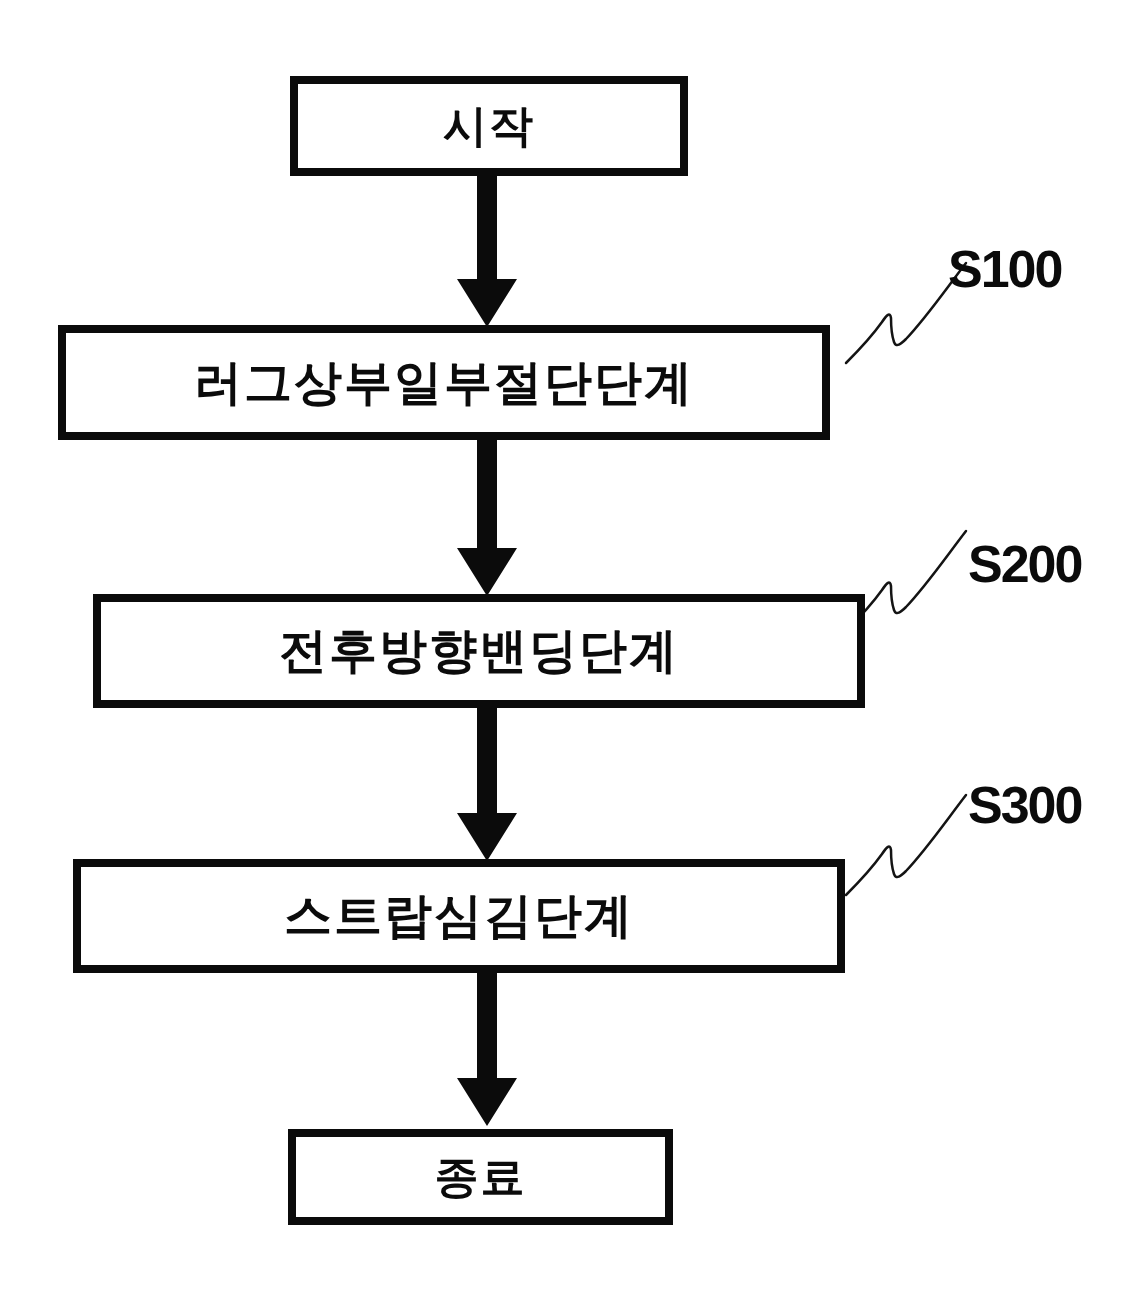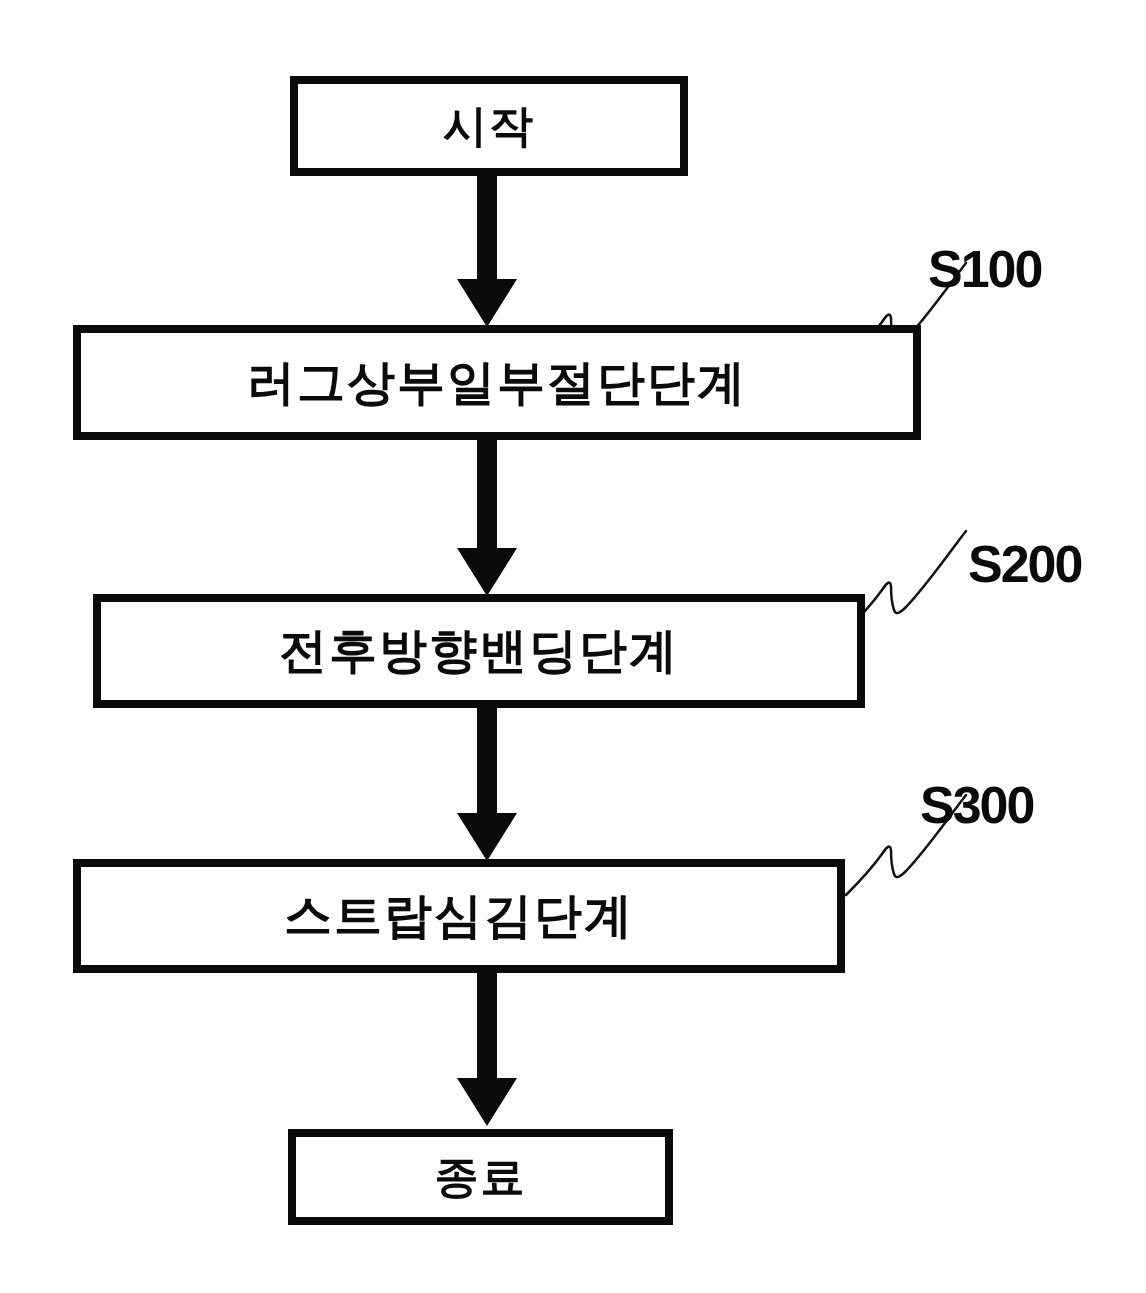--- a/index.html
+++ b/index.html
@@ -76,33 +76,33 @@
 
     <path class="leader" d="M 846 363 C 858 351 872 336 882 322 C 886 316 890 311 891 318 C 891 326 892 336 894 342 C 896 348 901 344 906 339 C 926 318 946 289 966 263"></path>
     <path class="leader" d="M 846 631 C 858 619 872 604 882 590 C 886 584 890 579 891 586 C 891 594 892 604 894 610 C 896 616 901 612 906 607 C 926 586 946 557 966 531"></path>
     <path class="leader" d="M 846 895 C 858 883 872 868 882 854 C 886 848 890 843 891 850 C 891 858 892 868 894 874 C 896 880 901 876 906 871 C 926 850 946 821 966 795"></path>
   </svg>
 
   <div class="node terminal" style="left:290px; top:76px; width:398px; height:100px;">
     <span class="node-label">시작</span>
   </div>
 
-  <div class="node process" style="left:73px; top:325px; width:848px; height:115px;">
+  <div class="node process" style="left:58px; top:325px; width:772px; height:115px;">
     <span class="node-label">러그상부일부절단단계</span>
   </div>
 
   <div class="node process" style="left:73px; top:594px; width:772px; height:114px;margin-left:20px;">
     <span class="node-label">전후방향밴딩단계</span>
   </div>
 
   <div class="node terminal" style="left:288px; top:1129px; width:385px; height:96px;">
     <span class="node-label">종료</span>
   </div>
 
   <div class="node process" style="left:73px; top:859px; width:772px; height:114px;">
     <span class="node-label">스트랍심김단계</span>
   </div>
 
-  <div class="step-ref" style="left:928px; top:243px;">S100</div>
+  <div class="step-ref" style="left:948px; top:243px;">S100</div>
   <div class="step-ref" style="left:968px; top:538px;">S200</div>
-  <div class="step-ref" style="left:920px; top:779px;text-align:center;">S300</div>
+  <div class="step-ref" style="left:968px; top:779px;text-align:center;">S300</div>
 
 </div>
 
 </body></html>

